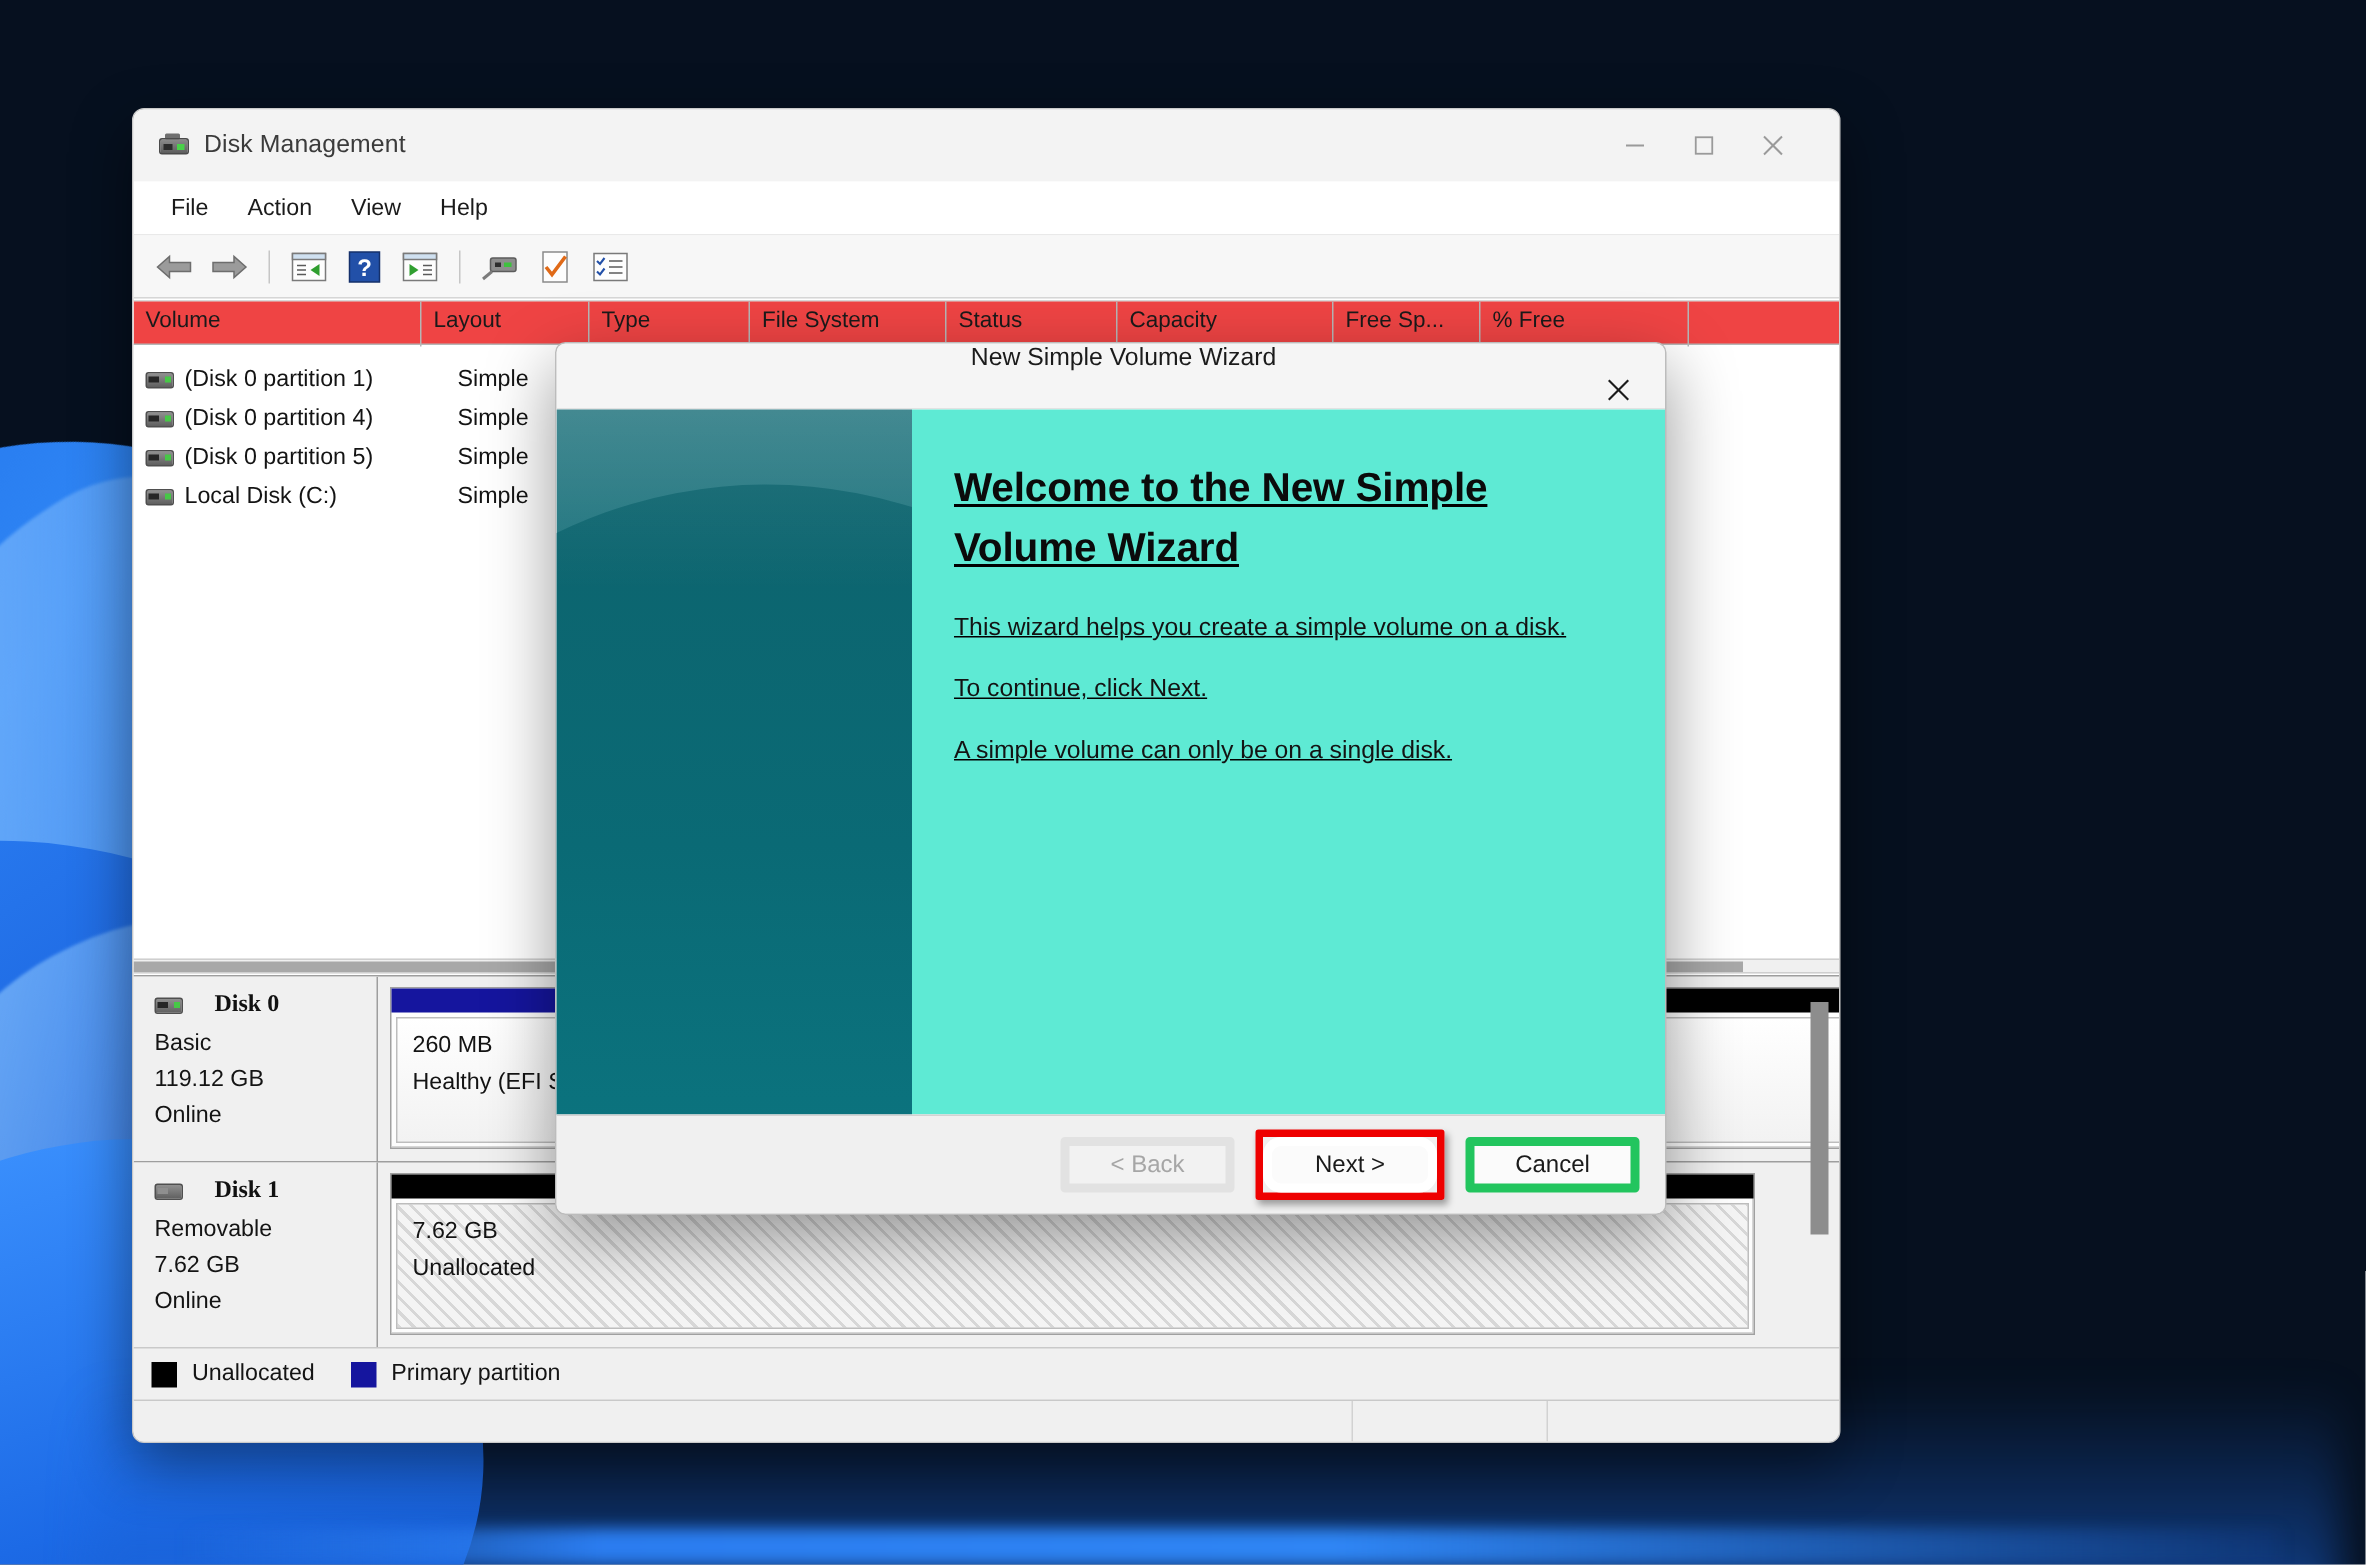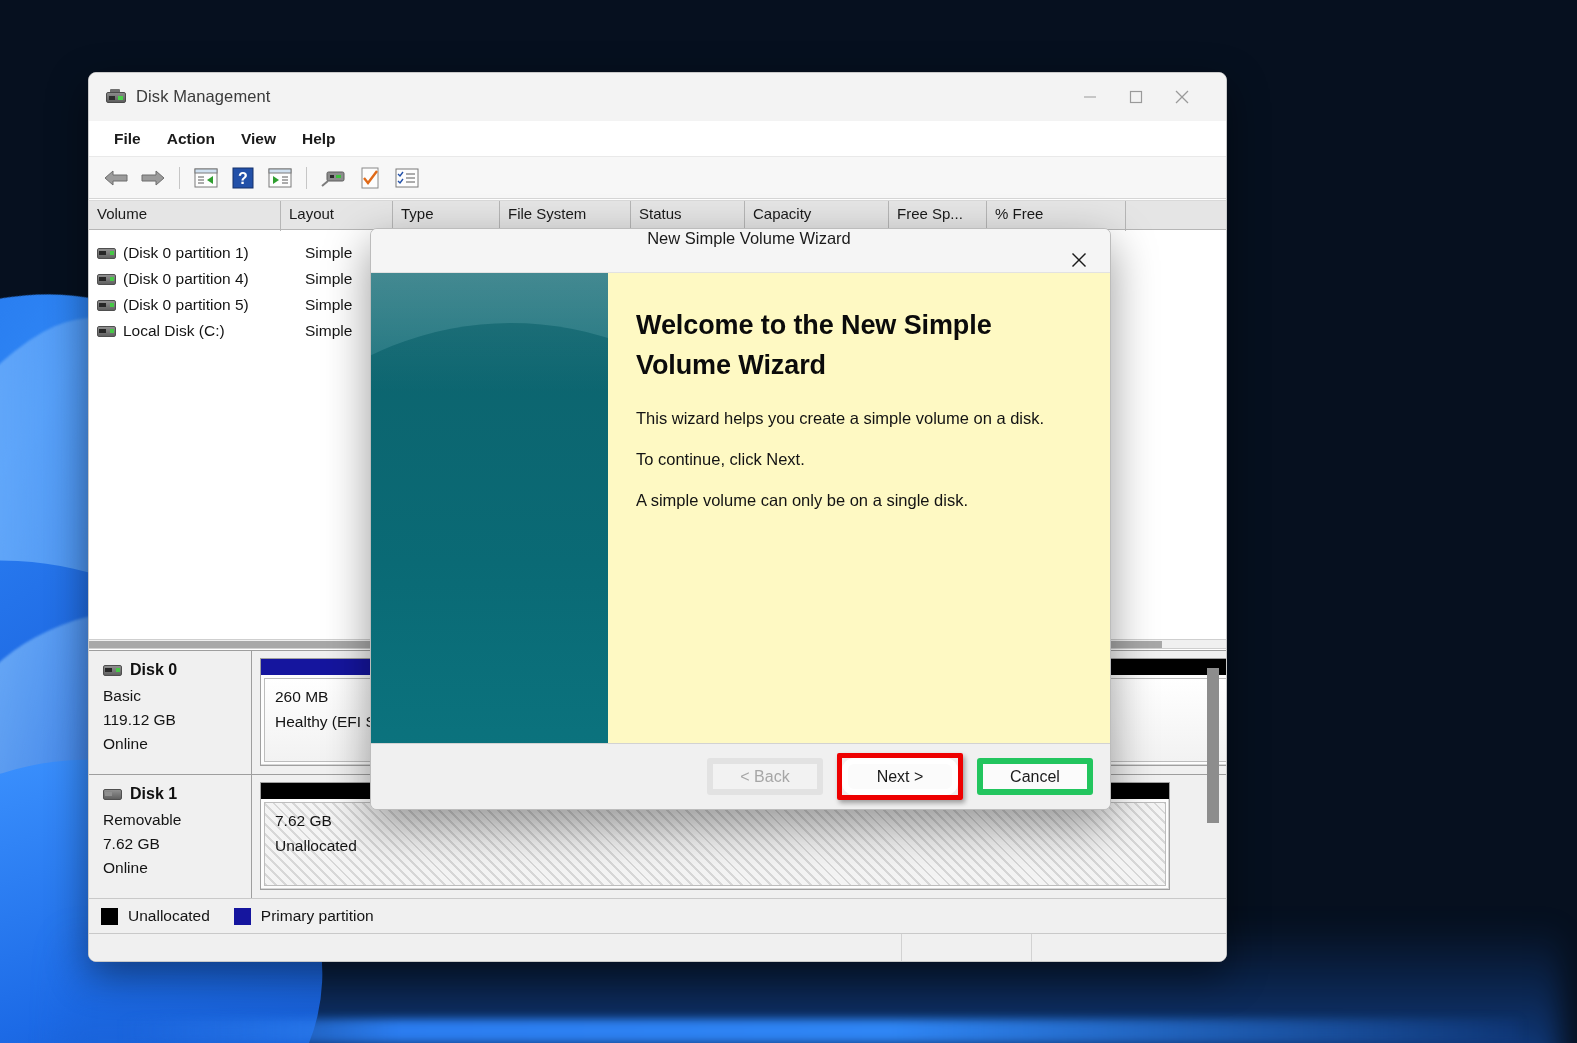--- a/index.html
+++ b/index.html
@@ -112,41 +112,41 @@
   .win-controls { margin-left: auto; display: flex; height: 48px; }
   .win-btn {
     width: 46px; height: 48px; display:flex; align-items:center; justify-content:center;
     color:#9a9a9a;
   }
   .win-btn:last-child { margin-right: 21px; }
   .win-btn svg { display:block; }
 
   .menubar {
     height: 36px; background:#fff; display:flex; align-items:center;
-    padding-left: 12px; border-bottom: 1px solid #e9e9e9; font-weight: bold;
+    padding-left: 12px; border-bottom: 1px solid #e9e9e9;
   }
   .menu-item {
     font-size: 15.5px; color:#1b1b1b; padding: 4px 13px; border-radius:4px;
   }
 
   .toolbar {
     height: 42px; background:#f7f7f7; display:flex; align-items:center;
     padding-left: 10px; gap: 3px;
     border-bottom: 1px solid #d6d6d6;
   }
   .tb-btn { width:34px; height:32px; display:flex; align-items:center; justify-content:center; }
   .tb-sep { width:1px; height:22px; background:#c6c6c6; margin: 0 6px; }
 
   
   .list-pane {
     position:absolute; left:0; top:127px; right:0; height:445px;
     background:#fff; overflow:hidden;
   }
   .col-head {
-    display:flex; height:30px; background:#e5e5e5;
+    display:flex; height:30px; background:#ef4444;
     border-bottom: 1px solid #b6b6b6; border-top:1px solid #d9d9d9;
   }
   .col-head div {
     font-size:15px; color:#1a1a1a; padding:4px 0 0 8px;
     border-right:1px solid #b6b6b6; height:30px;
   }
   .vrow { display:flex; align-items:center; height:26px; padding-left:8px; }
   .vrow .dskico {
     width:19px; height:11px; margin-right:7px; position:relative; flex:none;
   }
@@ -167,21 +167,21 @@
   
   .gfx-pane {
     position:absolute; left:0; top:577px; right:0; height:248px;
     background:#f0f0f0; border-top:1px solid #9e9e9e; overflow:hidden;
   }
   .disk-row { display:flex; height:124px; }
   .disk-info {
     width:163px; background:#f0f0f0; border-right:1px solid #9e9e9e;
     border-bottom:1px solid #9e9e9e; padding:10px 0 0 14px; flex:none;
   }
-  .disk-info .dtitle { display:flex; align-items:center; gap:8px; margin-bottom:5px; }
+  .disk-info .dtitle { display:flex; align-items:center; gap:21px; margin-bottom:5px;font-family:Liberation Serif, serif; }
   .disk-info .dtitle span { font-size:16px; font-weight:bold; color:#111; }
   .disk-info .dline { font-size:15.5px; color:#141414; line-height:24px; }
   .bars {
     flex:1; display:flex; gap:4px; padding:7px 8px 8px 8px;
     border-bottom:1px solid #9e9e9e; position:relative;
   }
   .part {
     background:#fdfdfd; border:1px solid #a0a0a0; position:relative;
     box-shadow: inset -1px -1px 0 #d6d6d6;
     display:flex; flex-direction:column;
@@ -242,21 +242,21 @@
   }
   .wz-banner .arc {
     position:absolute; left:-170px; top:50px; width:620px; height:600px;
     border-radius:50%;
     background: linear-gradient(180deg, #0d646e 0%, #0a6a75 40%, #0c7b86 100%);
   }
   .wz-banner .sheen {
     position:absolute; left:0; top:0; width:100%; height:120px;
     background: linear-gradient(180deg, rgba(255,255,255,.10), rgba(255,255,255,0));
   }
-  .wz-content { flex:1; padding:32px 30px 0 28px; background:#fef9c3; }
+  .wz-content { flex:1; padding:32px 30px 0 28px; background:#5eead4;text-decoration:underline; }
   .wz-h1 {
     font-size:27px; font-weight:bold; color:#0b0b0b; line-height:40px;
     max-width:460px; letter-spacing:-.1px;
   }
   .wz-p { font-size:16.5px; color:#131313; margin-top:24px; }
   .wz-p.sp { margin-top:22px; }
   .wz-footer {
     height:66px; background:#f0f0f0; border-top:1px solid #d2d2d2;
     display:flex; align-items:center; justify-content:flex-end;
     padding-right:17px; gap:14px; position:relative;

